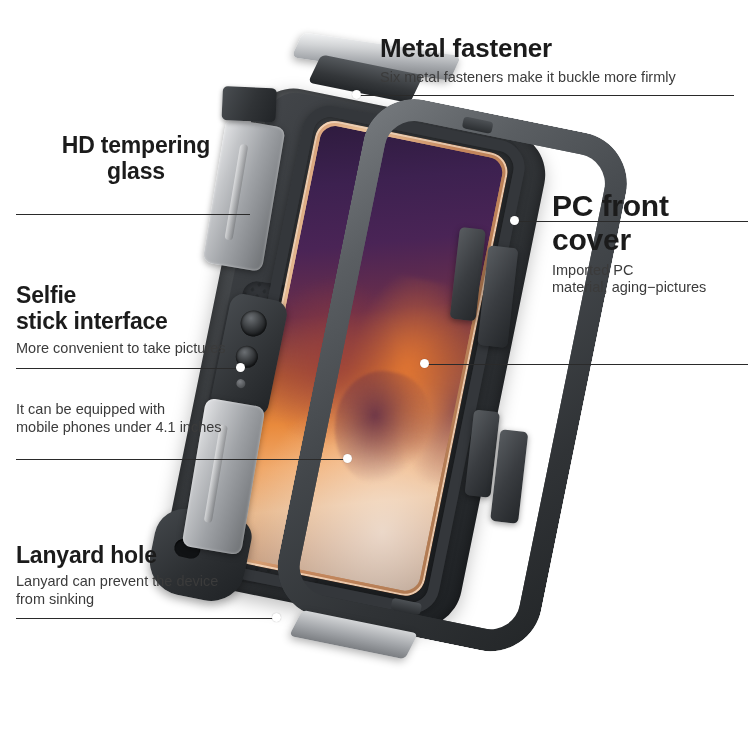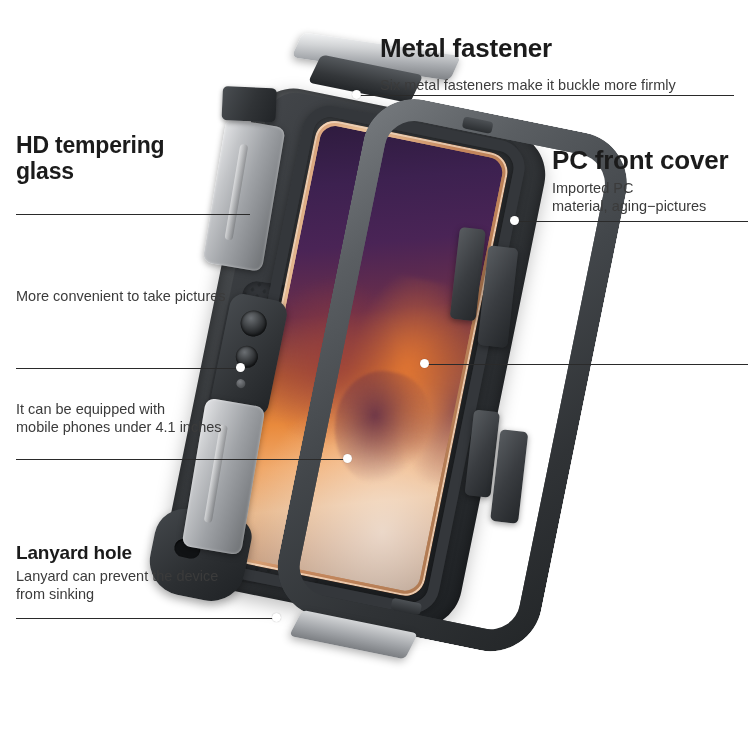--- a/index.html
+++ b/index.html
@@ -268,56 +268,58 @@
       <div class="clip" style="left:268px;top:132px;width:30px;height:100px;transform:rotate(-5deg);"></div>
       <div class="clip" style="left:286px;top:296px;width:26px;height:86px;transform:rotate(-5deg);"></div>
       <div class="clip" style="left:316px;top:310px;width:28px;height:92px;transform:rotate(-5deg);"></div>
 
       <div class="fastener-bottom"></div>
     </div>
   </div>
 
   <div class="callout right-al" style="left:380px;top:34px;width:352px;">
     <div class="title" style="font-size:26px;">Metal fastener</div>
-    <div class="desc" style="font-size:14.5px;margin-top:14px;">Six metal fasteners make it buckle more firmly</div>
+    <div class="desc" style="font-size:14.5px;margin-top:6px;">Six metal fasteners make it buckle more firmly</div>
   </div>
   <div class="leader" style="left:357px;top:95px;width:377px;"></div>
   <div class="dot" style="left:352px;top:90px;"></div>
 
   <div class="callout left" style="left:16px;top:132px;width:240px;">
-    <div class="title" style="font-size:23px;">HD tempering
+    <div class="title" style="font-size:23px;text-align:center;">HD tempering
 glass</div>
   </div>
   <div class="leader" style="left:16px;top:214px;width:234px;"></div>
 
   <div class="callout left" style="left:552px;top:146px;width:196px;">
-    <div class="title" style="font-size:26px;">PC front cover</div>
+    <div class="title" style="font-size:30px;margin-top:43px;">PC front cover</div>
     <div class="desc" style="font-size:14.5px;margin-top:5px;">Imported PC
 material, aging−pictures</div>
   </div>
   <div class="leader" style="left:518px;top:221px;width:230px;"></div>
   <div class="dot" style="left:510px;top:216px;"></div>
 
   <div class="callout left" style="left:16px;top:282px;width:252px;">
+    <div class="title" style="font-size:23px;">Selfie
+stick interface</div>
     <div class="desc" style="font-size:14.5px;margin-top:6px;">More convenient to take pictures</div>
   </div>
   <div class="leader" style="left:16px;top:368px;width:226px;"></div>
   <div class="dot" style="left:236px;top:363px;"></div>
 
   <div class="leader" style="left:428px;top:364px;width:320px;"></div>
   <div class="dot" style="left:420px;top:359px;"></div>
 
   <div class="callout left" style="left:16px;top:396px;width:250px;">
     <div class="desc" style="font-size:14.5px;margin-top:5px;">It can be equipped with
 mobile phones under 4.1 inches</div>
   </div>
   <div class="leader" style="left:16px;top:459px;width:332px;"></div>
   <div class="dot" style="left:343px;top:454px;"></div>
 
   <div class="callout left" style="left:16px;top:542px;width:252px;">
-    <div class="title" style="font-size:19px;">Lanyard hole</div>
+    <div class="title" style="font-size:23px;">Lanyard hole</div>
     <div class="desc" style="font-size:14.5px;margin-top:5px;">Lanyard can prevent the device
 from sinking</div>
   </div>
   <div class="leader" style="left:16px;top:618px;width:262px;"></div>
   <div class="dot" style="left:272px;top:613px;"></div>
 
 </div>
 
 </body></html>

